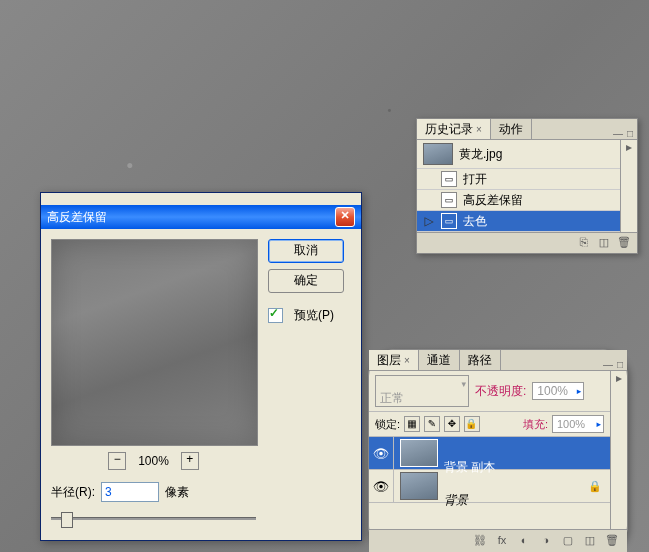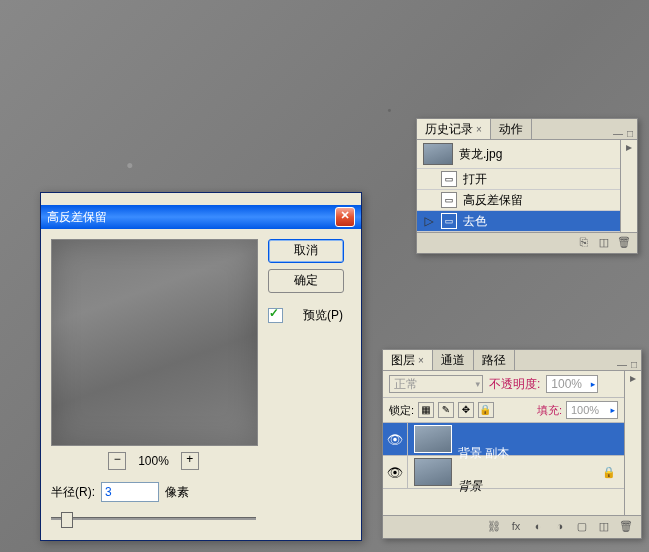--- a/index.html
+++ b/index.html
@@ -137,21 +137,21 @@
   line-height: 20px;
   cursor: pointer;
 }
 .btn:first-child {
   border: 1px solid #0058E6;
   box-shadow: 0 0 0 1px #88B4F0 inset;
 }
 .checkbox-row {
   display: flex;
   align-items: center;
-  gap: 20px;
+  gap: 11px;
   margin-top: 8px;
 }
 .chk {
   width: 13px;
   height: 13px;
   border: 1px solid #7F9DB9;
   background: #fff;
   position: relative;
   cursor: pointer;
 }
@@ -281,34 +281,35 @@
   width: 14px;
   height: 14px;
   cursor: pointer;
   color: #555;
   font-size: 11px;
   text-align: center;
 }
 
 
 .layers-panel {
-  left: 382px;
+  left: 368px;
   top: 349px;
   width: 258px;
+  border-radius: 27px;
 }
 .layers-opts {
   display: flex;
   align-items: center;
   padding: 4px 6px;
   gap: 6px;
   border-bottom: 1px solid #bbb;
 }
 .combo {
   border: 1px solid #999;
-  padding: 1px 16px 1px 4px;
+  padding: 15px 16px 1px 4px;
   background: #ECE9D8;
   position: relative;
   height: 14px;
   line-height: 14px;
   color: #999;
   font-family: Liberation Serif, serif;
 }
 .combo::after {
   content: "▾";
   position: absolute;

